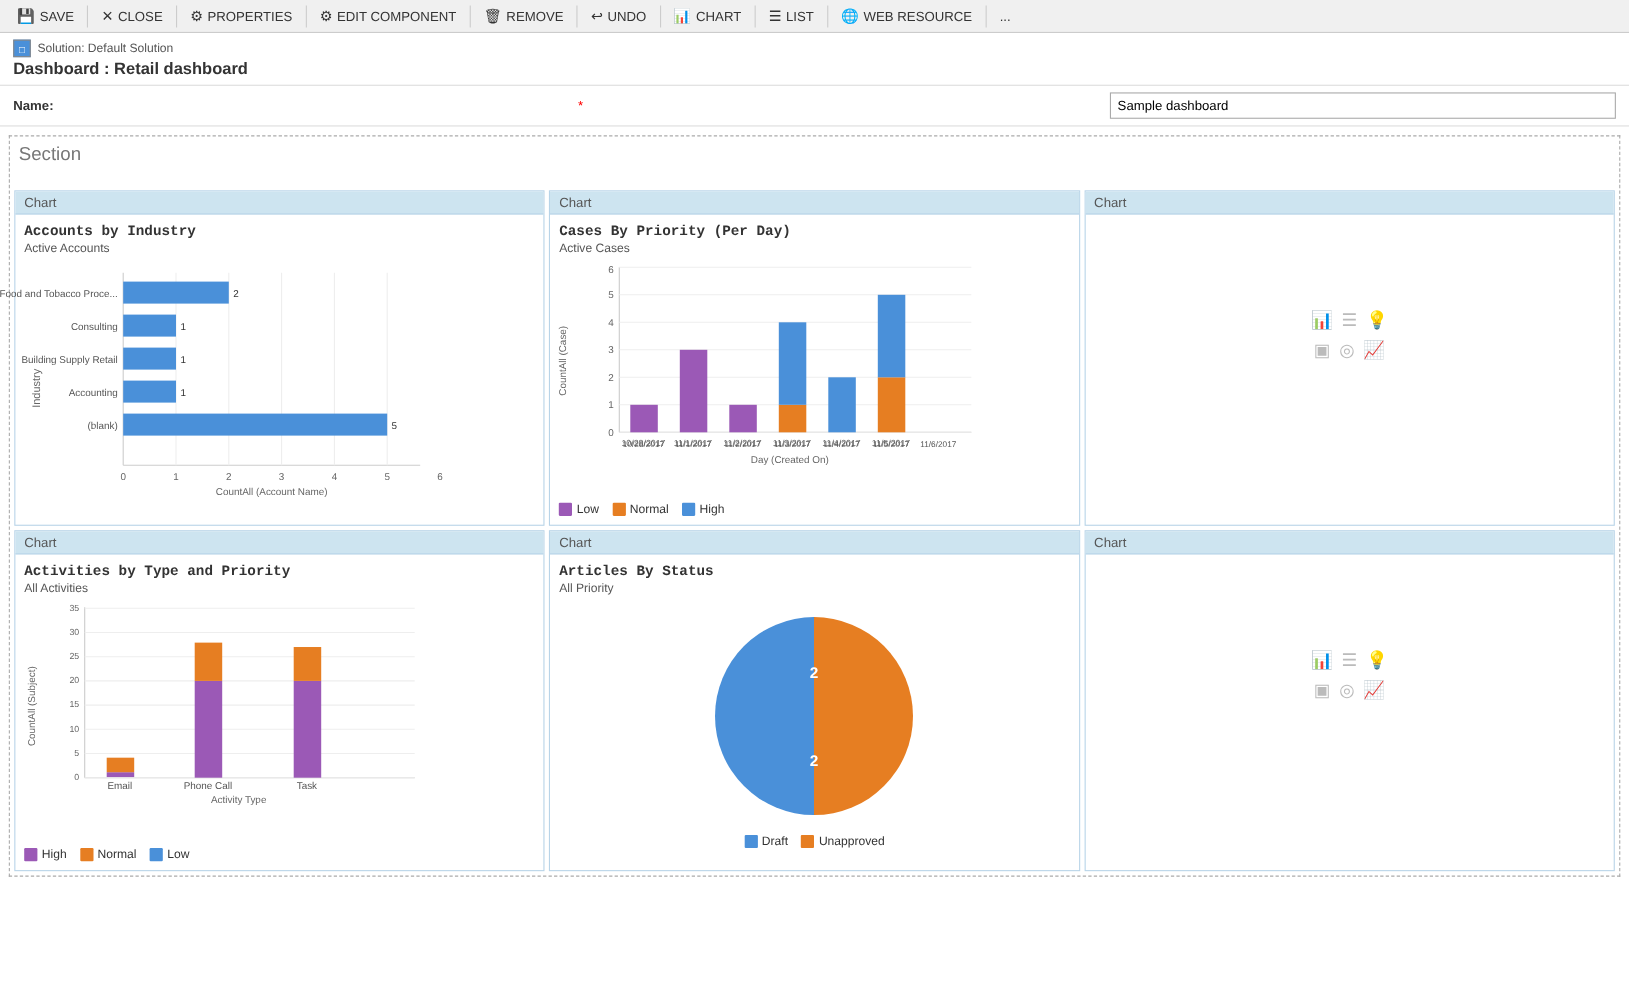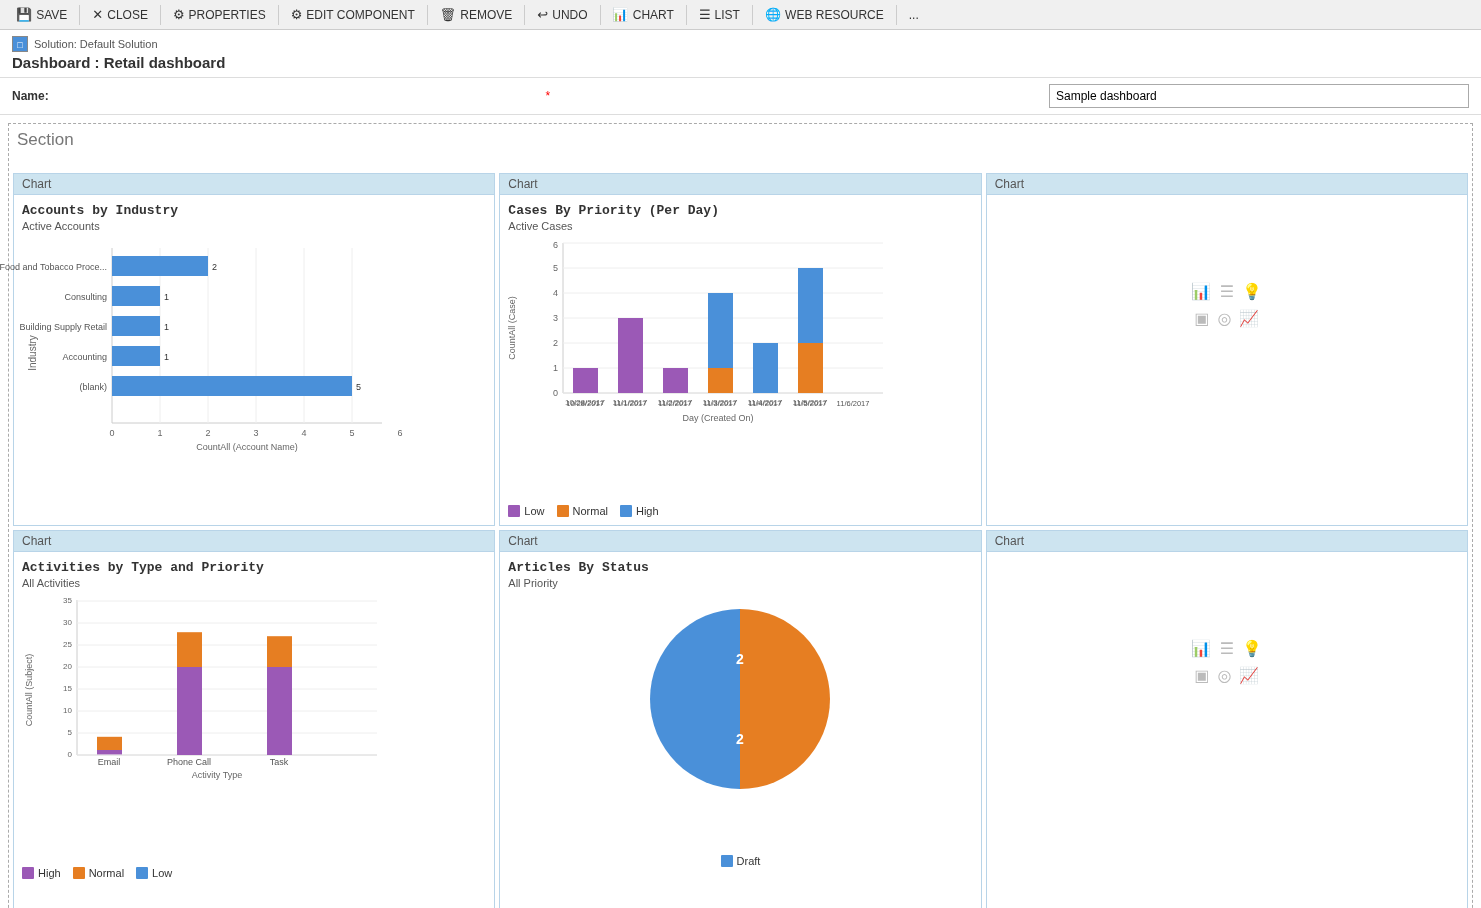--- a/index.html
+++ b/index.html
@@ -29,21 +29,21 @@
 
     
     .name-row {
       padding: 6px 12px; display: flex; align-items: center; gap: 6px;
       border-bottom: 1px solid #ddd;
       justify-content: space-between;
     }
     .name-label { font-size: 12px; font-weight: bold; }
     .name-required { color: red; margin-right: 2px; }
     .name-input {
-      width: 420px; height: 24px; border: 1px solid #aaa; padding: 2px 6px; font-size: 12px;
+      width: 460px; height: 24px; border: 1px solid #aaa; padding: 2px 6px; font-size: 12px;
     }
 
     
     .dashboard-area {
       border: 1px dashed #aaa; margin: 8px; padding: 4px;
     }
     .section-label {
       font-size: 17px; color: #777; padding: 2px 4px; margin-bottom: 21px;
     }
     .section-grid {
@@ -65,21 +65,21 @@
     
     .empty-cell {
       display: flex; flex-direction: column; align-items: center; justify-content: center;
       height: 100%; gap: 8px;
     }
     .icon-row { display: flex; gap: 8px; }
     .icon-box { font-size: 16px; color: #bbb; cursor: pointer; }
 
     
     .legend { display: flex; gap: 12px; flex-wrap: wrap; margin-top: 6px; font-size: 11px; align-items: center; }
-    .legend-item { display: flex; align-items: center; gap: 4px; margin-top: 48px; }
+    .legend-item { display: flex; align-items: center; gap: 4px; }
     .legend-dot { width: 12px; height: 12px; border-radius: 1px; }
 
     
     svg { overflow: visible; }
   </style>
 </head>
 <body>
 
 <div class="toolbar">
   <button class="toolbar-btn">
@@ -380,21 +380,21 @@
           <svg width="200" height="200" viewBox="0 0 200 200">
 
             <path d="M100,100 L100,10 A90,90 0 0,1 100,190 Z" fill="#e67e22"></path>
 
             <path d="M100,100 L100,190 A90,90 0 0,1 100,10 Z" fill="#4a90d9"></path>
 
             <text x="100" y="65" text-anchor="middle" font-size="14" fill="#fff" font-weight="bold">2</text>
             <text x="100" y="145" text-anchor="middle" font-size="14" fill="#fff" font-weight="bold">2</text>
           </svg>
         </div>
-        <div class="legend" style="justify-content:center; margin-top:8px;flex-direction:column;">
+        <div class="legend" style="justify-content:center; margin-top:8px;">
           <div class="legend-item">
             <div class="legend-dot" style="background:#4a90d9;"></div>
             <span>Draft</span>
           </div>
           <div class="legend-item">
             <div class="legend-dot" style="background:#e67e22;"></div>
             <span>Unapproved</span>
           </div>
         </div>
       </div>

